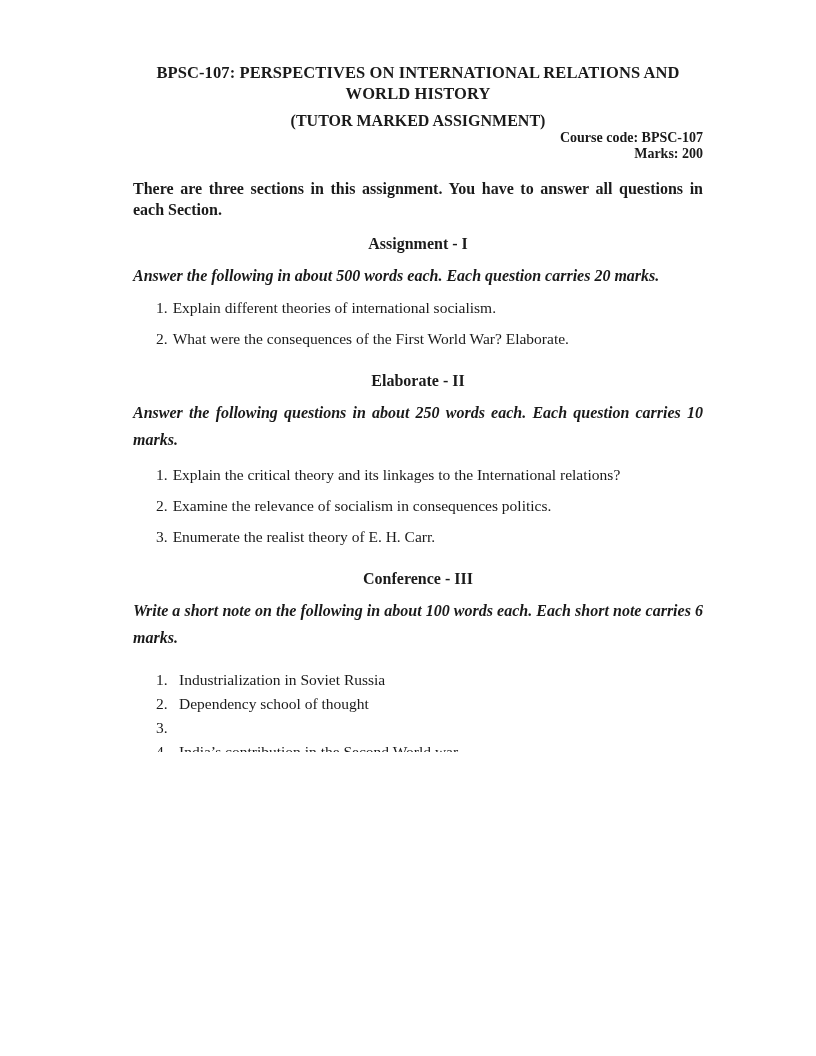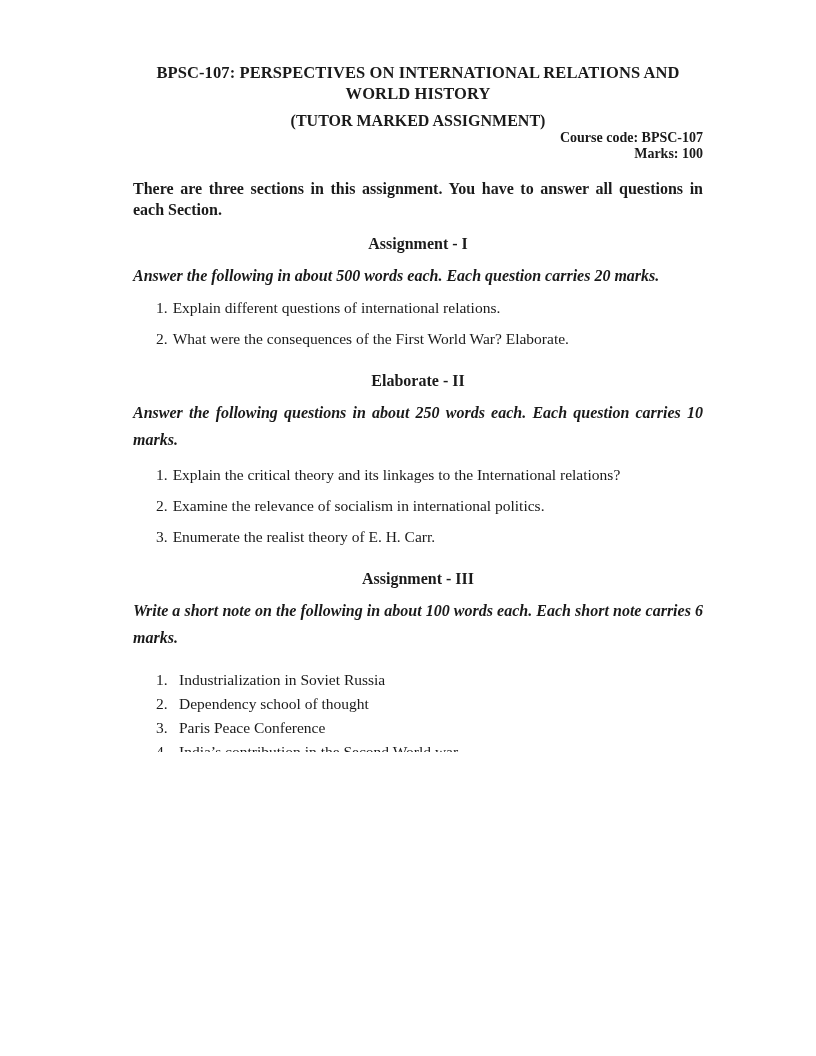--- a/index.html
+++ b/index.html
@@ -106,69 +106,68 @@
 </head>
 <body>
 
 <div class="page">
 
   <h1 class="doc-title">BPSC-107: PERSPECTIVES ON INTERNATIONAL RELATIONS AND WORLD HISTORY</h1>
   <div class="doc-subtitle">(TUTOR MARKED ASSIGNMENT)</div>
 
   <div class="meta-block">
     <div>Course code: BPSC-107</div>
-    <div>Marks: 100</div>
+    <div>Marks: 200</div>
   </div>
 
   <p class="intro">There are three sections in this assignment. You have to answer all questions in each Section.</p>
 
   <h2 class="section-heading mt-first">Assignment - I</h2>
   <p class="instruction">Answer the following in about 500 words each. Each question carries 20 marks.</p>
   <div class="q-list">
     <div class="q-row">
       <span class="q-num">1.</span>
-      <span class="q-text">Explain different questions of international relations.</span>
+      <span class="q-text">Explain different theories of international socialism.</span>
     </div>
     <div class="q-row">
       <span class="q-num">2.</span>
       <span class="q-text">What were the consequences of the First World War? Elaborate.</span>
     </div>
   </div>
 
   <h2 class="section-heading mt-later">Elaborate - II</h2>
   <p class="instruction tall">Answer the following questions in about 250 words each. Each question carries 10 marks.</p>
   <div class="q-list">
     <div class="q-row">
       <span class="q-num">1.</span>
       <span class="q-text">Explain the critical theory and its linkages to the International relations?</span>
     </div>
     <div class="q-row">
       <span class="q-num">2.</span>
-      <span class="q-text">Examine the relevance of socialism in international politics.</span>
+      <span class="q-text">Examine the relevance of socialism in consequences politics.</span>
     </div>
     <div class="q-row">
       <span class="q-num">3.</span>
       <span class="q-text">Enumerate the realist theory of E. H. Carr.</span>
     </div>
   </div>
 
-  <h2 class="section-heading mt-later">Assignment - III</h2>
+  <h2 class="section-heading mt-later">Conference - III</h2>
   <p class="instruction tall">Write a short note on the following in about 100 words each. Each short note carries 6 marks.</p>
   <div class="note-list">
     <div class="note-row">
       <span class="q-num">1.</span>
       <span class="q-text">Industrialization in Soviet Russia</span>
     </div>
     <div class="note-row">
       <span class="q-num">2.</span>
       <span class="q-text">Dependency school of thought</span>
     </div>
     <div class="note-row">
       <span class="q-num">3.</span>
-      <span class="q-text">Paris Peace Conference</span>
     </div>
     <div class="note-row">
       <span class="q-num">4.</span>
       <span class="q-text">India’s contribution in the Second World war</span>
     </div>
     <div class="note-row">
       <span class="q-num">5.</span>
       <span class="q-text">Rise of Nazism</span>
     </div>
   </div>

